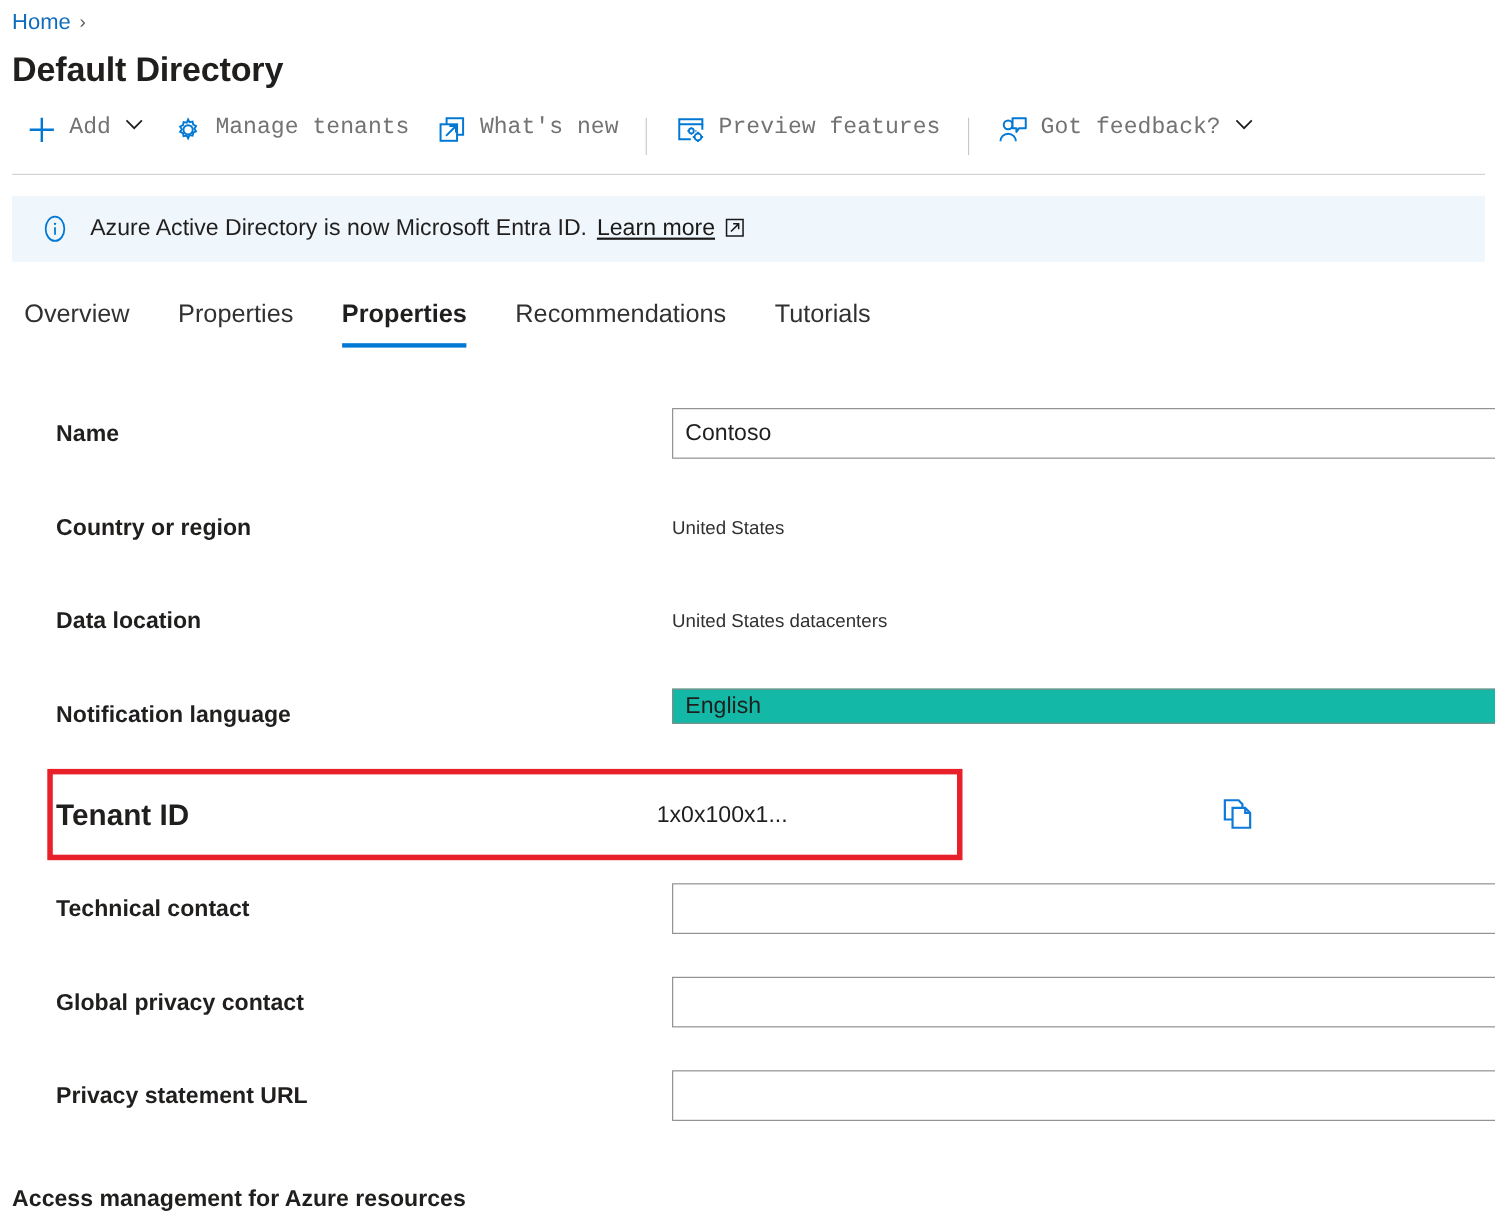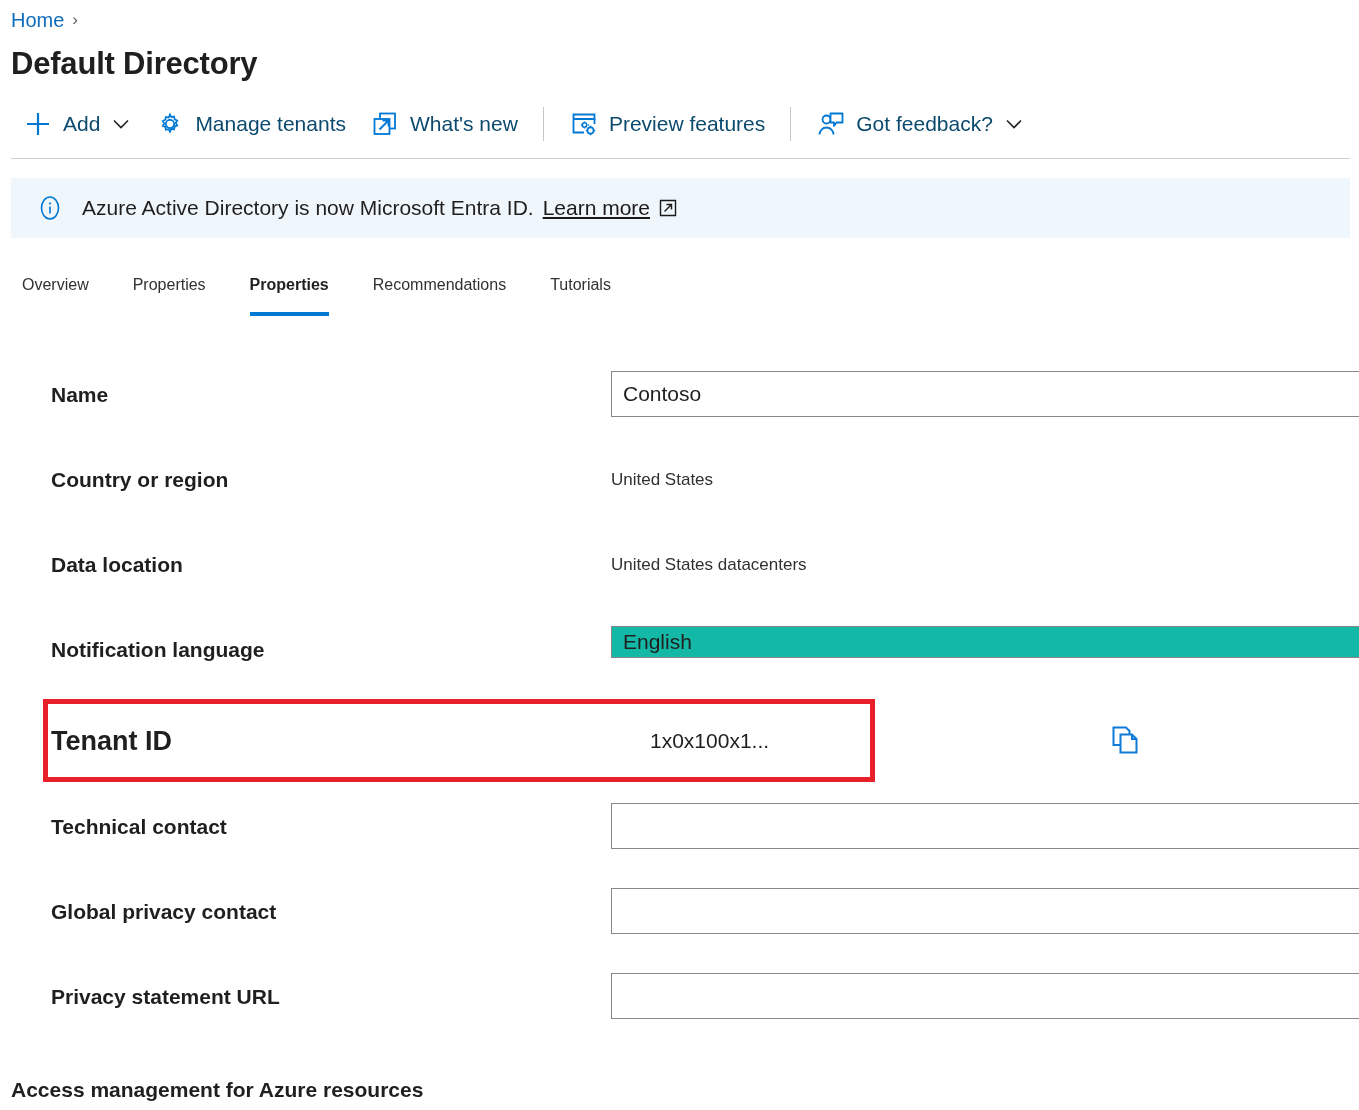--- a/index.html
+++ b/index.html
@@ -55,29 +55,29 @@
   .command-bar {
     position: absolute;
     left: 11px;
     top: 99px;
     height: 50px;
     display: flex;
     align-items: center;
   }
   .cmd-btn {
     display: flex;
-    align-items: center;
+    align-items: flex-start;
     height: 42px;
     padding: 0 12px;
     cursor: pointer;
     background: transparent;
     border: none;
-    font-family: Liberation Sans, sans-serif;
-    font-size: 21px;
-    color: #0c4a6e;
+    font-family: Liberation Mono, monospace;
+    font-size: 21px;
+    color: #737373;
     white-space: nowrap;
   }
   .cmd-icon {
     display: inline-flex;
     align-items: center;
     justify-content: center;
     width: 30px;
     height: 30px;
     margin-right: 10px;
     flex: none;
@@ -157,21 +157,21 @@
     position: absolute;
     left: 0px;
     top: 262px;
     width: 1359px;
     height: 58px;
     display: flex;
     align-items: flex-start;
   }
   .tab {
     position: relative;
-    font-size: 16px;
+    font-size: 23px;
     line-height: 30px;
     color: #323130;
     padding: 8px 22px 16px 22px;
     cursor: pointer;
     white-space: nowrap;
   }
   .tab.active {
     font-weight: bold;
     color: #201f1e;
   }
@@ -278,21 +278,21 @@
     position: absolute;
     left: 11px;
     top: 32px;
     font-size: 27px;
     font-weight: bold;
     line-height: 28px;
     color: #201f1e;
   }
   .tenant-value {
     position: absolute;
-    left: 610px;
+    left: 557px;
     top: 32px;
     font-size: 21px;
     line-height: 28px;
     color: #201f1e;
     white-space: nowrap;
   }
   .copy-btn {
     position: absolute;
     left: 1063px;
     top: 24px;

